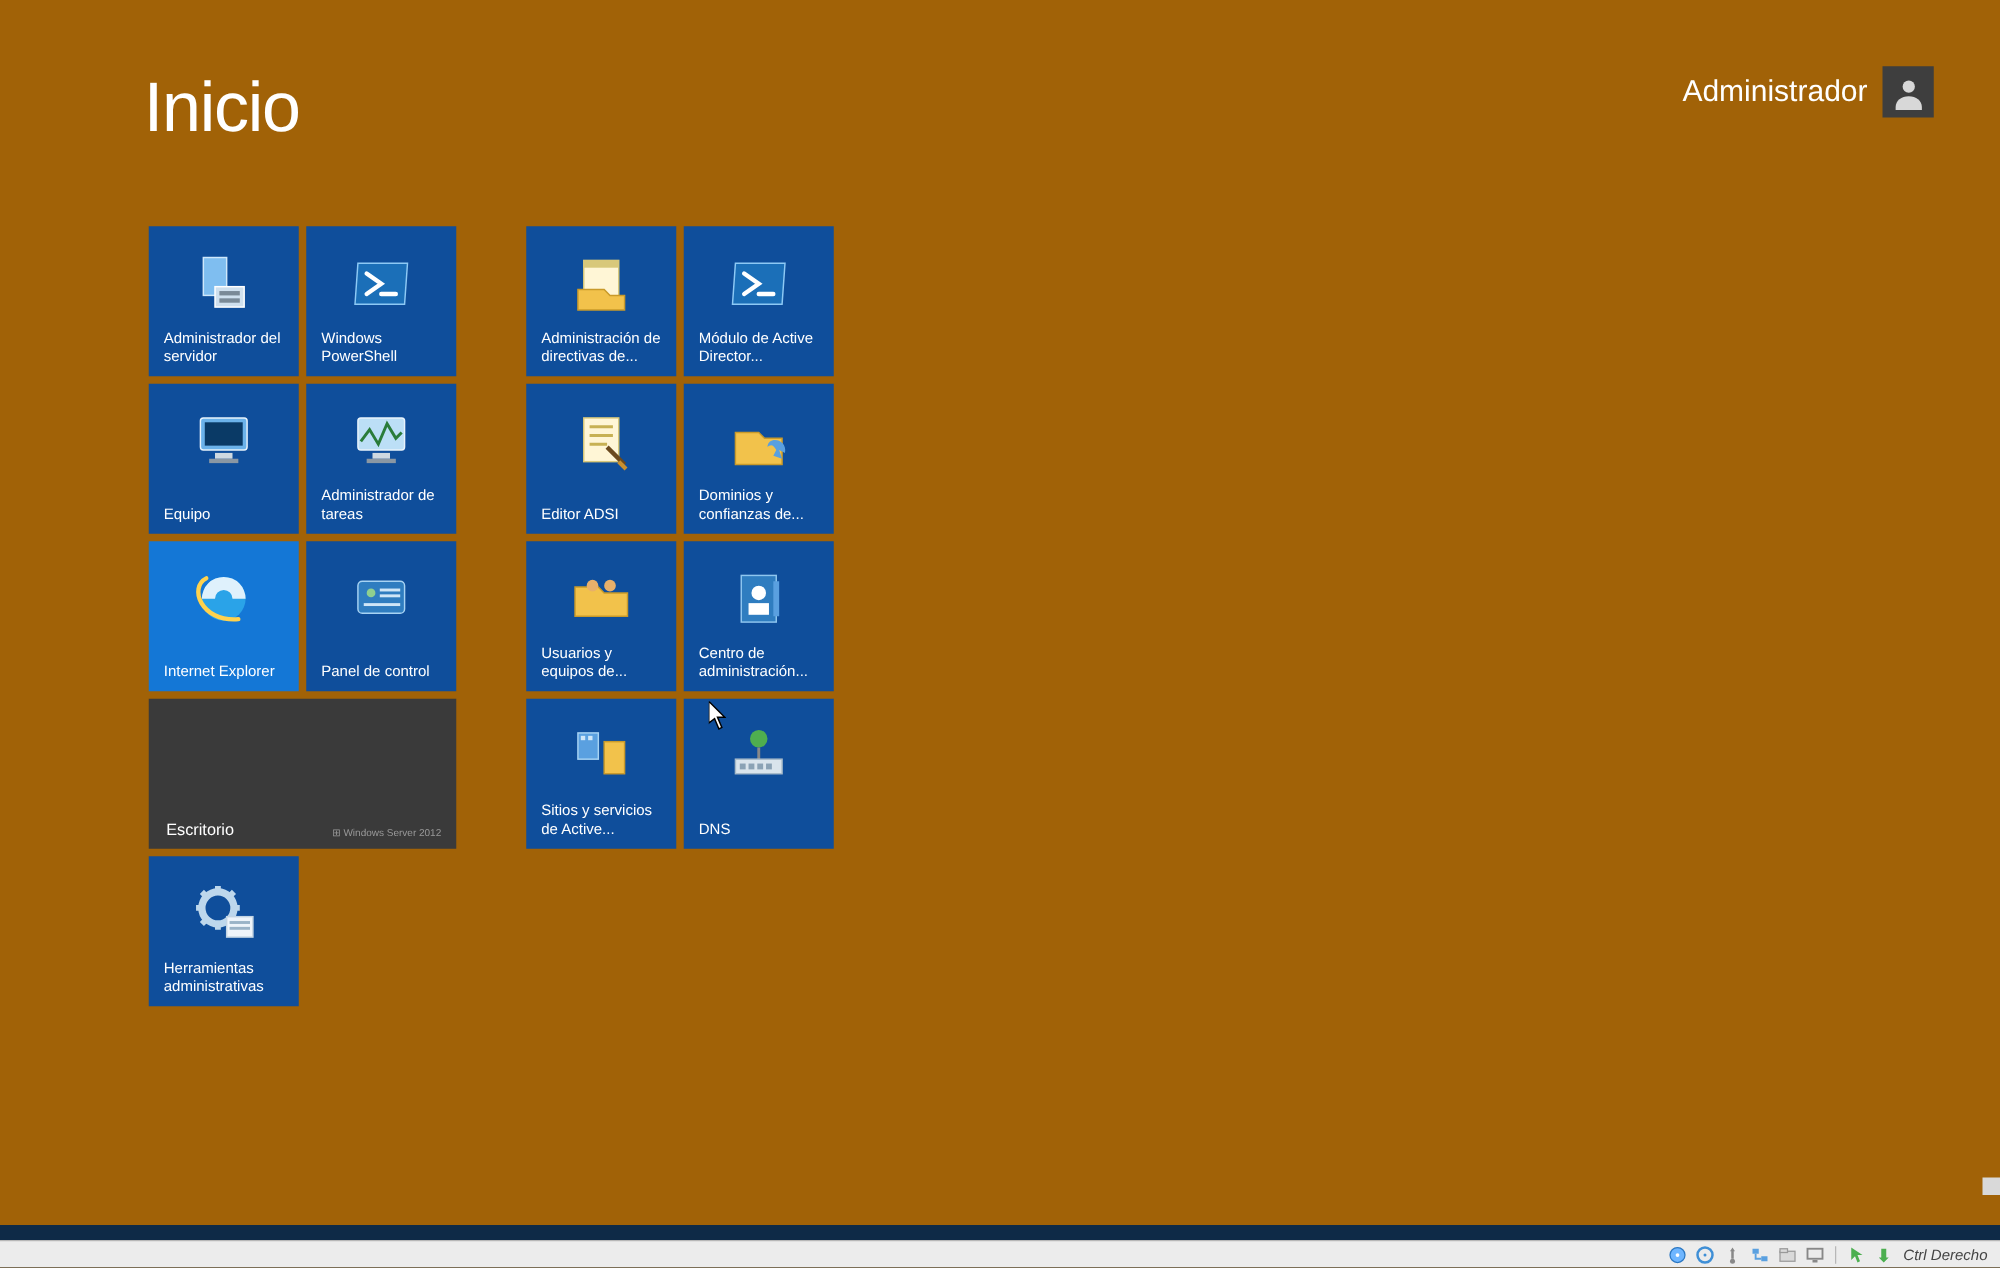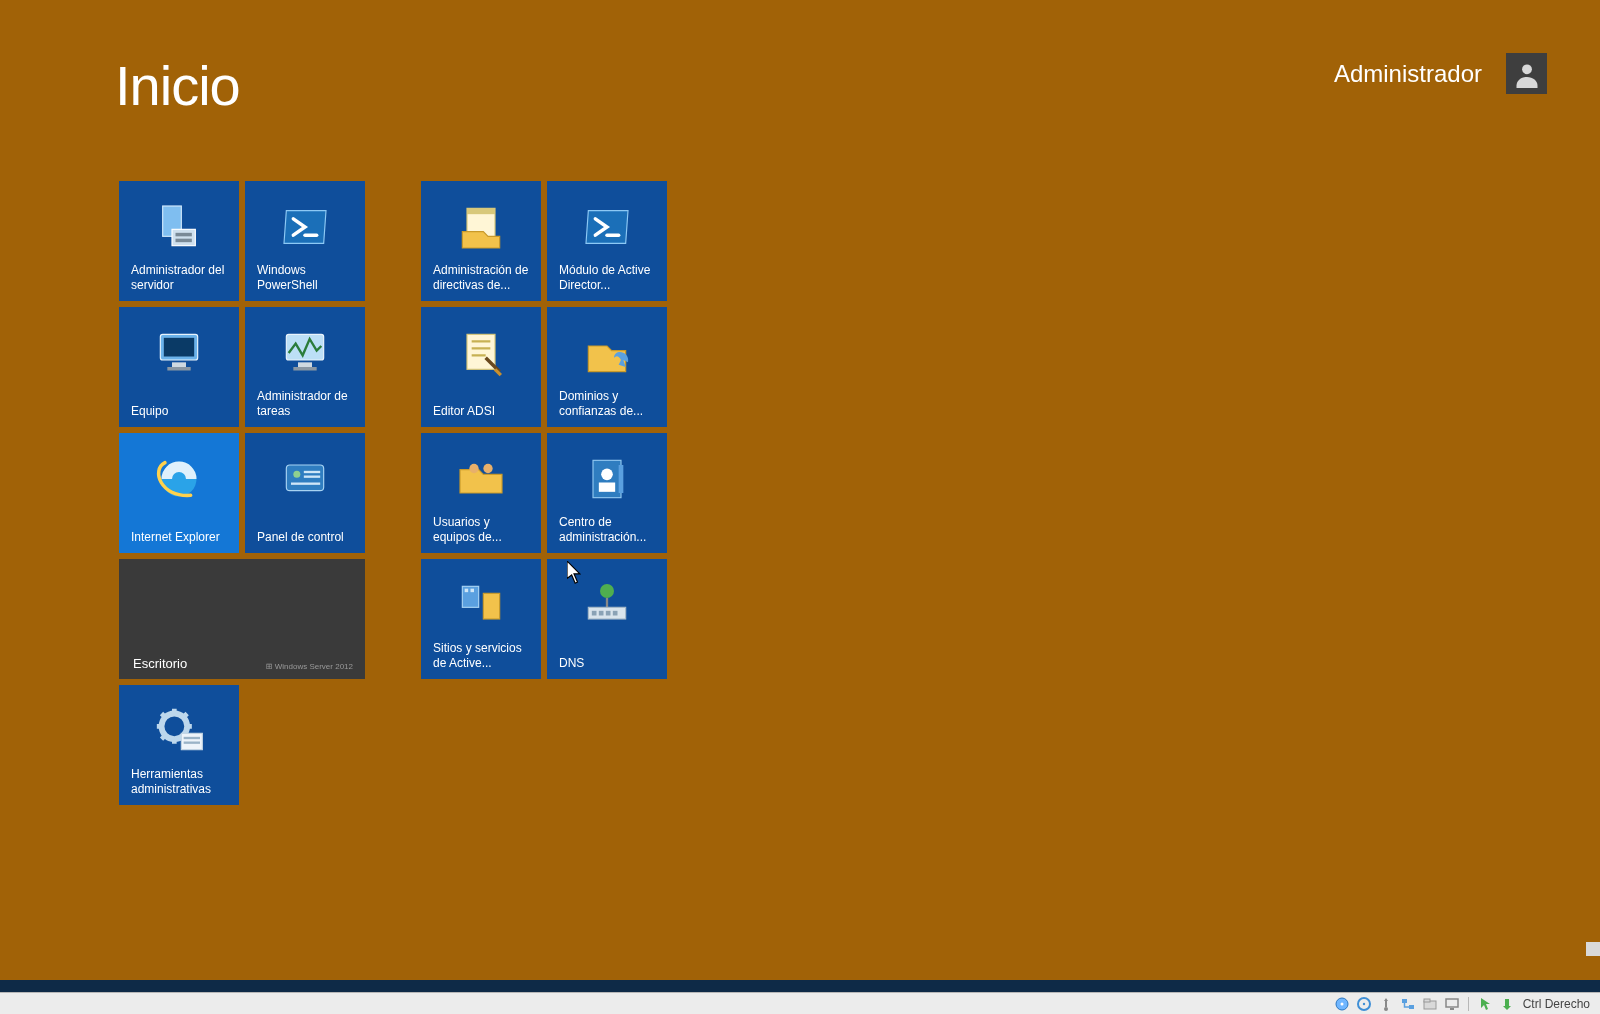--- a/index.html
+++ b/index.html
@@ -29,21 +29,21 @@
     font-weight: 300;
     margin-left: 115px;
     letter-spacing: -1px;
   }
   .user-area {
     position: absolute;
     right: 53px;
     top: 8px;
     display: flex;
     align-items: center;
-    gap: 24px;
+    gap: 12px;
     cursor: pointer;
   }
   .user-name {
     font-size: 24px;
     color: #ffffff;
     font-weight: 300;
   }
   .user-avatar {
     width: 41px; height: 41px;
     background: #3e3e3e;
@@ -123,21 +123,21 @@
     display: flex;
     align-items: center;
     justify-content: flex-end;
     padding-right: 6px;
     gap: 6px;
     font-size: 12px;
     color: #3a3a3a;
   }
   .sb-icon { width: 16px; height: 16px; display:flex; align-items:center; justify-content:center; }
   .sb-sep { width: 1px; height: 14px; background: #b7b7b7; margin: 0 2px; }
-  .host-key { font-size: 12px; color: #444; margin-left: 2px; margin-right: 4px; }
+  .host-key { font-size: 12px; color: #444; margin-left: 2px; margin-right: 4px; font-style: italic; }
   .scroll-corner {
     position: absolute;
     right: 0; bottom: 24px;
     width: 14px; height: 14px;
     background: #d9d9d9;
   }
 </style>
 </head>
 <body>
 

